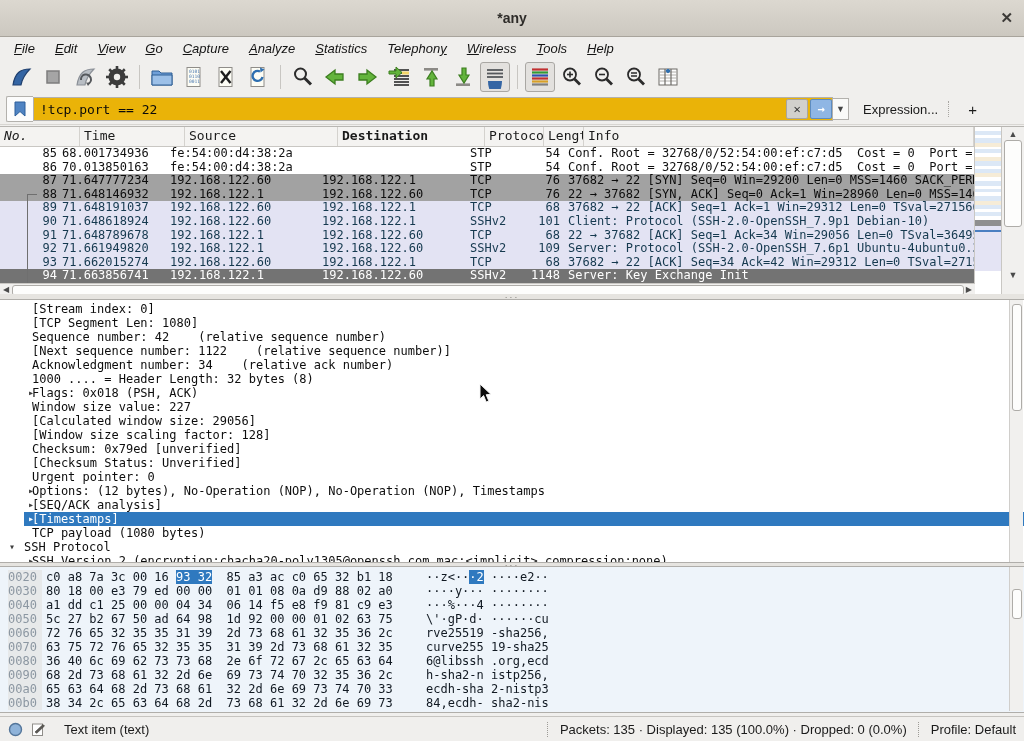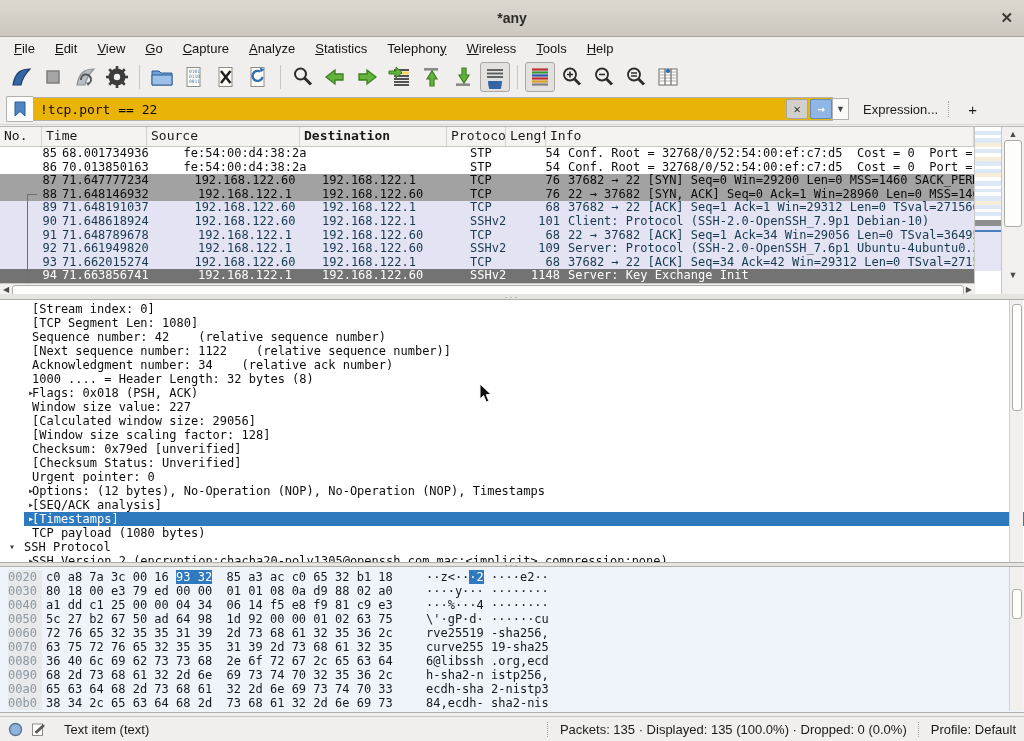--- a/index.html
+++ b/index.html
@@ -10,21 +10,21 @@
   
   .titlebar{position:absolute;left:0;top:0;width:1024px;height:36px;
     background:linear-gradient(#dcd8d0,#ccc8c0);border-bottom:1px solid #a8a49c;
     display:flex;align-items:center;justify-content:center;}
   .title-text{font-weight:bold;font-size:14px;color:#2e2c29;}
   .close-x{position:absolute;right:11px;top:9px;font-size:15px;font-weight:bold;color:#3c3a37;cursor:default;}
 
   
   .menubar{position:absolute;left:0;top:37px;width:1024px;height:22px;background:#f0efed;
     display:flex;align-items:center;font-size:13px;color:#141414;padding-left:4px;box-sizing:border-box;}
-  .menu-item{padding:0 10px;}
+  .menu-item{padding:0 10px;font-style:italic;}
   .menu-item u{text-decoration:underline;}
 
   
   .toolbar{position:absolute;left:0;top:59px;width:1024px;height:35px;background:#f0efed;
     display:flex;align-items:center;padding-left:5px;box-sizing:border-box;}
   .tb-btn{width:28px;height:28px;display:flex;align-items:center;justify-content:center;margin:0 1px;
     border:1px solid transparent;border-radius:3px;}
   .tb-btn.pressed{background:#e3e1de;border:1px solid #a9a7a3;}
   .tb-sep{width:1px;height:24px;background:#c8c6c2;margin:0 6px;}
 
@@ -51,21 +51,21 @@
   .pl-main{width:975px;overflow:hidden;}
   .pl-header{height:19px;display:flex;background:#f4f3f1;border-bottom:1px solid #c9c7c3;
     font-size:13px;color:#1a1a1a;}
   .pl-header .hcell{border-right:1px solid #d4d2ce;padding:1px 0 0 4px;box-sizing:border-box;
     white-space:nowrap;overflow:hidden;}
   .pl-rows{position:relative;}
   .p-row{height:13.6px;display:flex;font-size:12px;line-height:13.6px;white-space:pre;}
   .p-row .c{overflow:hidden;box-sizing:border-box;flex-shrink:0;}
   .c-no{width:62px;text-align:right;padding-right:5px;}
   .c-time{width:105px;}
-  .c-src{width:153px;padding-left:3px;text-align:center;}
+  .c-src{width:153px;padding-left:3px;}
   .c-dst{width:147px;padding-left:2px;}
   .c-proto{width:59px;padding-left:3px;}
   .c-len{width:40px;text-align:right;padding-right:6px;}
   .c-info{flex:1;padding-left:2px;}
   .row-default{background:#ffffff;color:#101010;}
   .row-gray{background:#a2a2a2;color:#0d0d0d;}
   .row-lavender{background:#e3e3f3;color:#15394f;}
   .row-selected{background:#737373;color:#ffffff;}
   .stream-bracket{position:absolute;left:27px;top:47px;width:9px;height:110px;
     border-left:1px solid #6f6f6f;border-top:1px solid #6f6f6f;border-bottom:1px solid #6f6f6f;}
@@ -341,21 +341,21 @@
   </div>
   <div class="fi-caret">▼</div>
   <span class="expr-label">Expression...</span>
   <span class="filter-sep"></span>
   <span class="plus-label">+</span>
 </div>
 
 <div class="packet-list">
   <div class="pl-main">
     <div class="pl-header mono">
-        <div class="hcell" style="width: 42px;">No.</div>
+        <div class="hcell" style="width: 80px; font-style: italic;">No.</div>
         <div class="hcell" style="width: 105px;">Time</div>
         <div class="hcell" style="width: 153px;">Source</div>
         <div class="hcell" style="width: 147px; font-weight: bold;">Destination</div>
         <div class="hcell" style="width: 59px;">Protocol</div>
         <div class="hcell" style="width: 40px;">Length</div>
         <div class="hcell" style="flex: 1 1 0%;">Info</div>
       </div>
     <div class="pl-rows mono">
       <div class="stream-bracket"></div>
     <div class="p-row row-default"><div class="c c-no">85</div><div class="c c-time">68.001734936</div><div class="c c-src">fe:54:00:d4:38:2a</div><div class="c c-dst"></div><div class="c c-proto">STP</div><div class="c c-len">54</div><div class="c c-info">Conf. Root = 32768/0/52:54:00:ef:c7:d5  Cost = 0  Port = 0x8</div></div>

